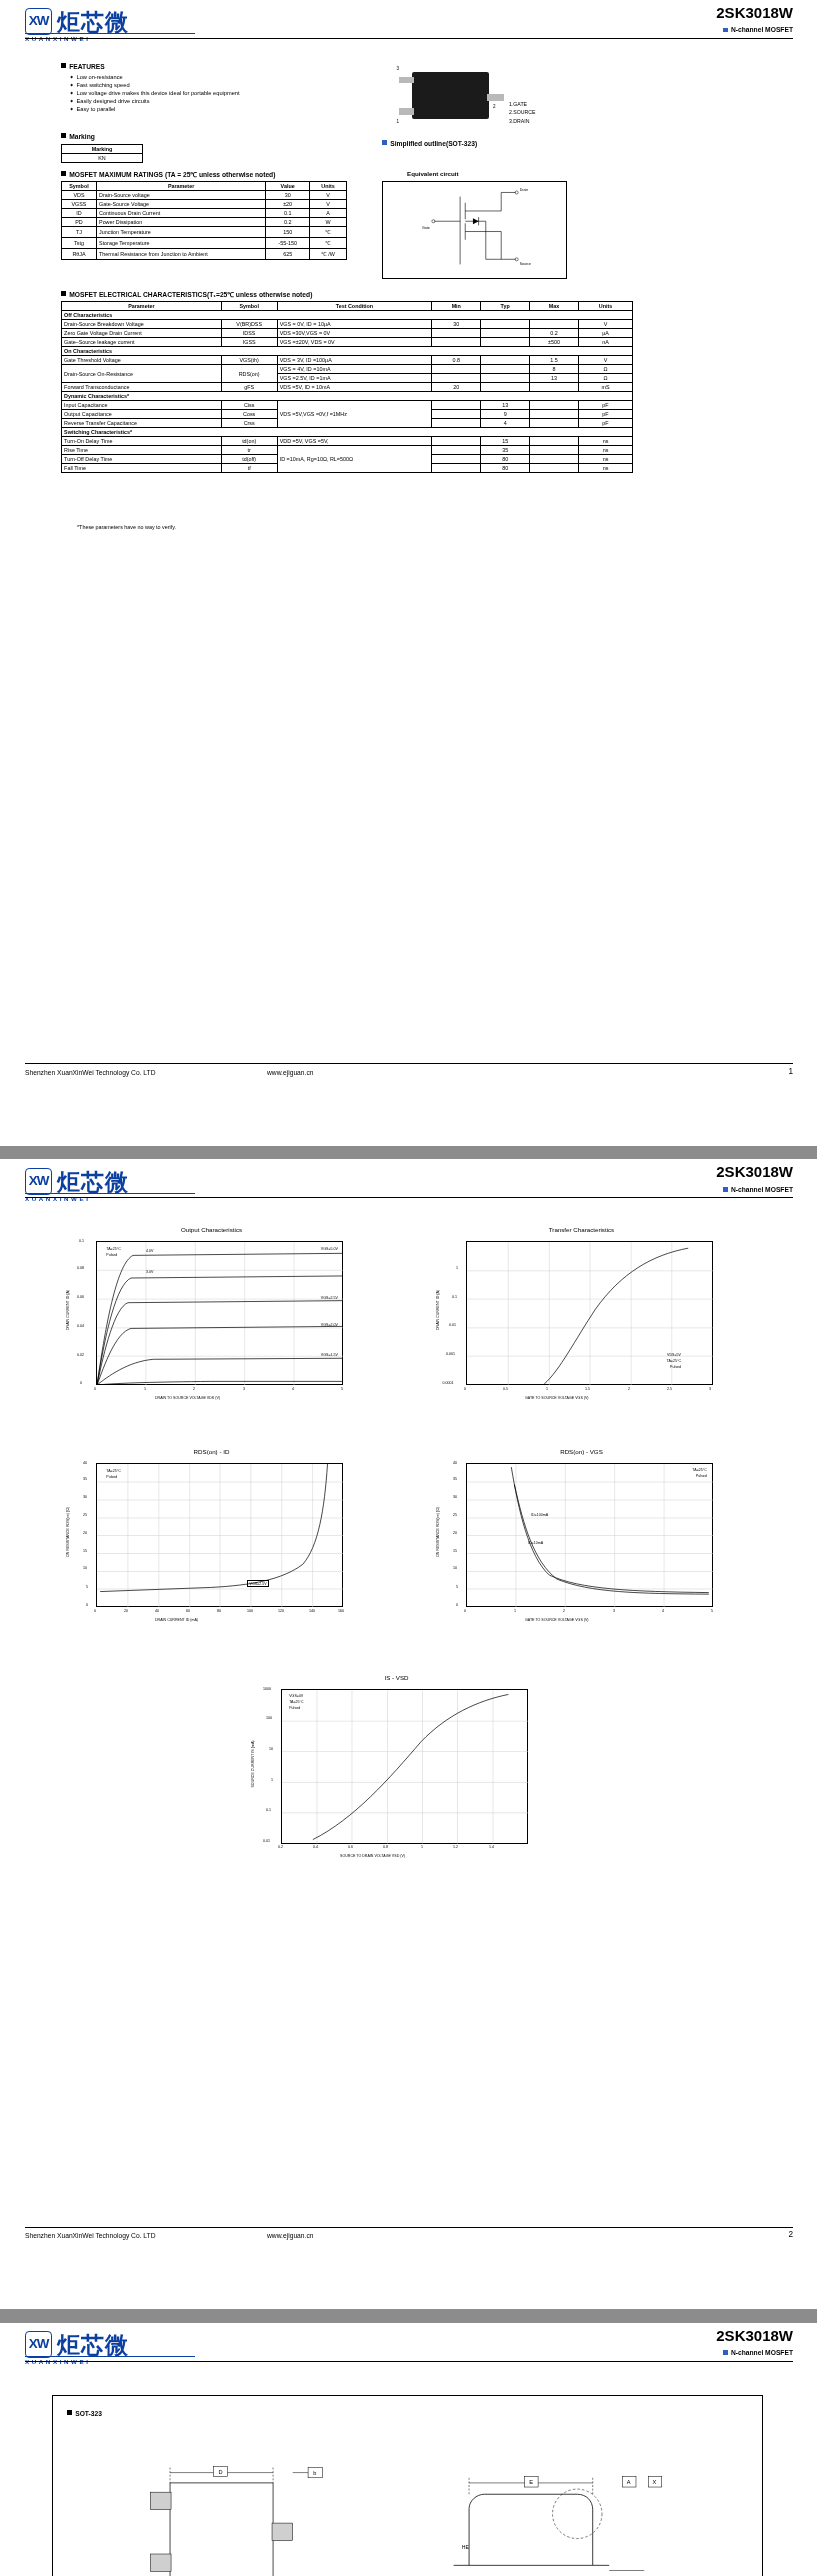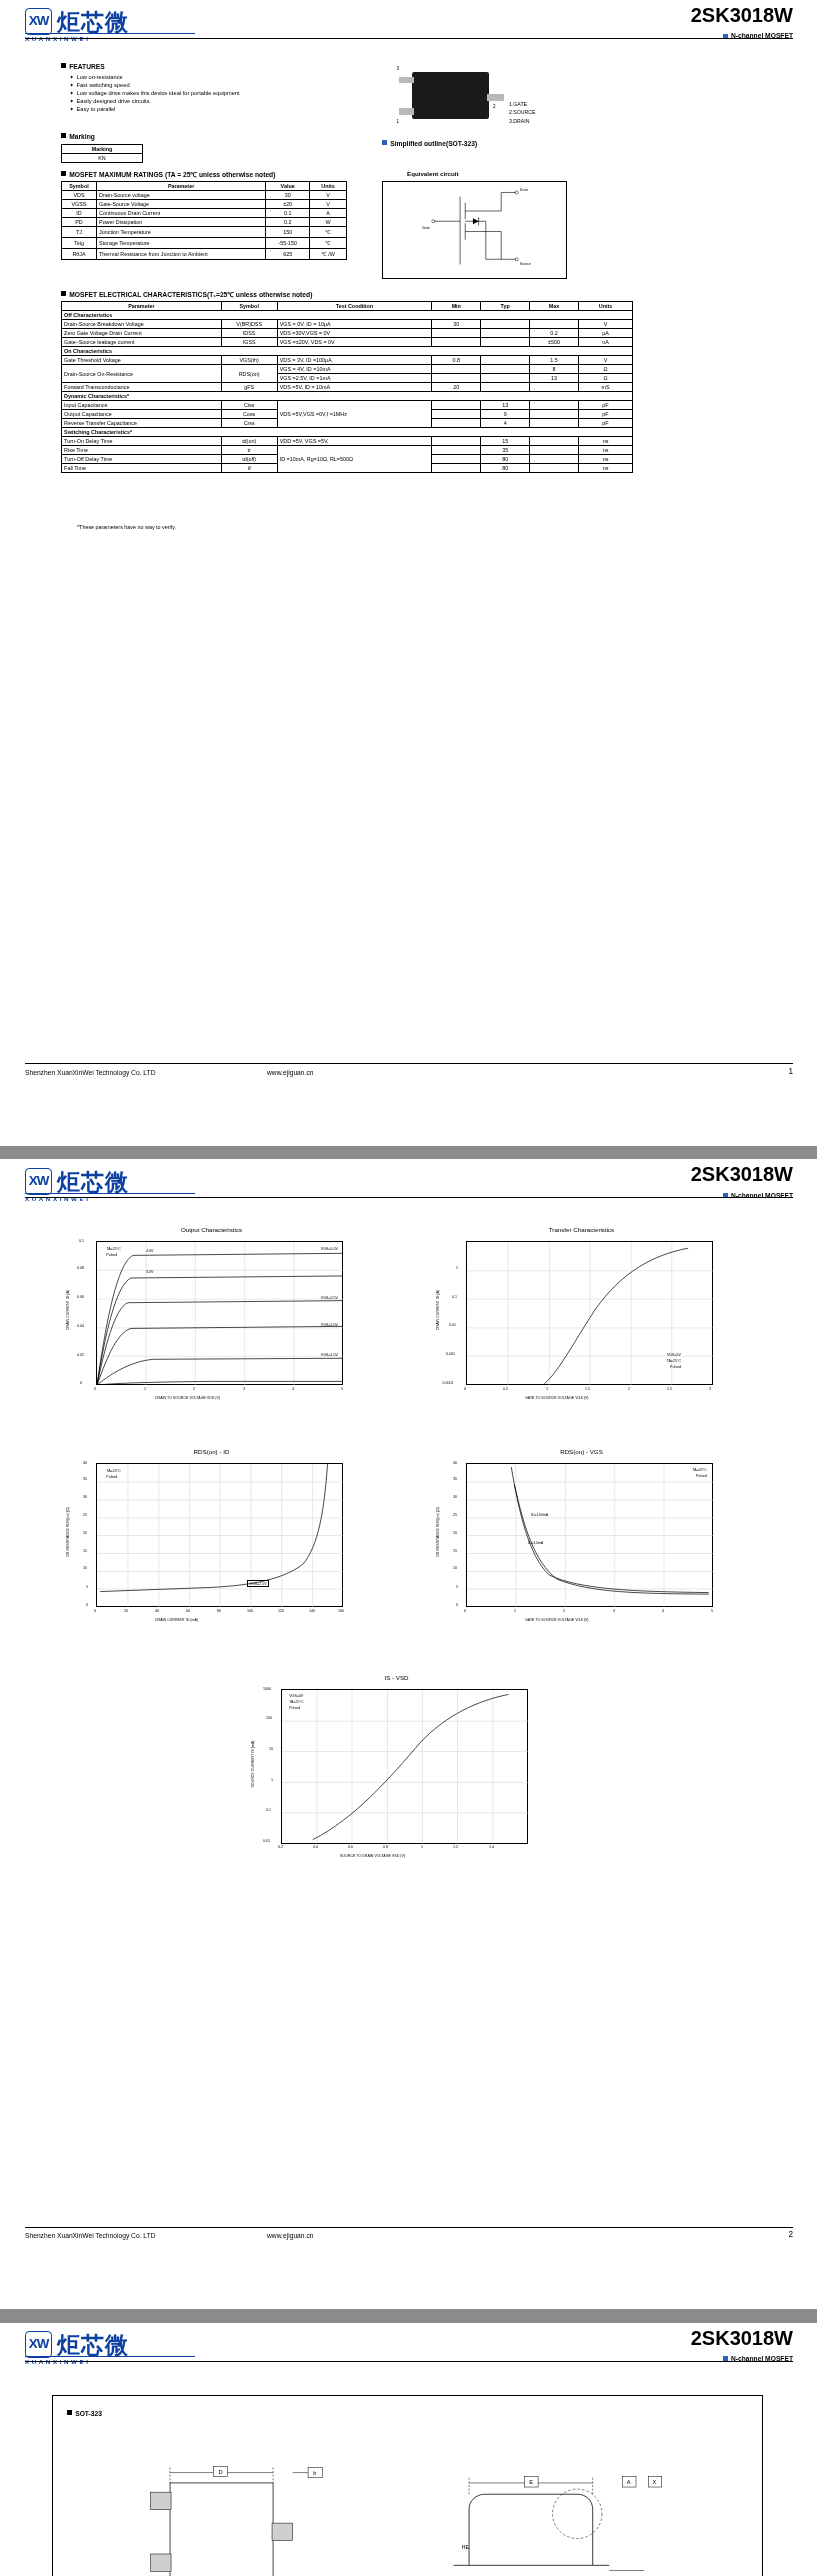--- a/index.html
+++ b/index.html
@@ -35,21 +35,21 @@
     color:#0b3fa0; letter-spacing:1px; font-family:"DejaVu Sans", sans-serif;
   }
   .logo .en {
     position:absolute; left:0px; top:28px; font-size:6.2px; letter-spacing:2.6px;
     color:#0b3fa0; font-weight:bold;
   }
   .logo .bar {
     position:absolute; left:0; top:26px; width:170px; height:1px; background:#0b3fa0;
   }
   .hdr-right { position:absolute; right:25px; top:4.1px; text-align:right; }
-  .hdr-pn { font-size:20px; font-weight:bold; letter-spacing:0px;text-align:center; }
+  .hdr-pn { font-size:15px; font-weight:bold; letter-spacing:0px;text-align:center; }
   .hdr-sub { font-size:6.7px; font-weight:bold; margin-top:5.2px; }
   .hdr-sub .sq { display:inline-block; width:4.6px; height:4.6px; background:#2f5fc0; margin-right:3.1px; }
   .hdr-rule { position:absolute; left:25px; right:25px; top:38px; height:1px; background:#000; }
 
   
   .ftr { position:absolute; left:25px; right:25px; bottom:18.5px; height:20.6px; }
   .ftr-rule { position:absolute; left:0; right:0; top:0; height:0.5px; background:#000; }
   .ftr-left { position:absolute; left:0; top:5.2px; font-size:6.7px; }
   .ftr-mid { position:absolute; left:242px; top:5.2px; font-size:6.7px; }
   .ftr-right { position:absolute; right:0; top:3.1px; font-size:8.2px; }

